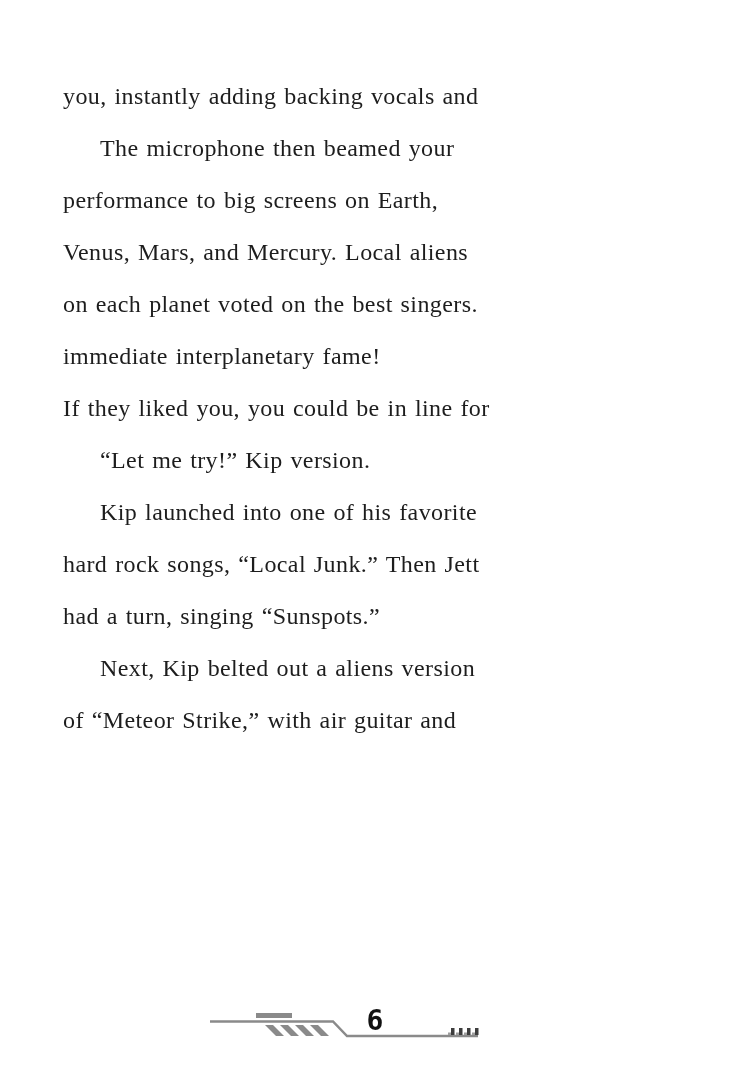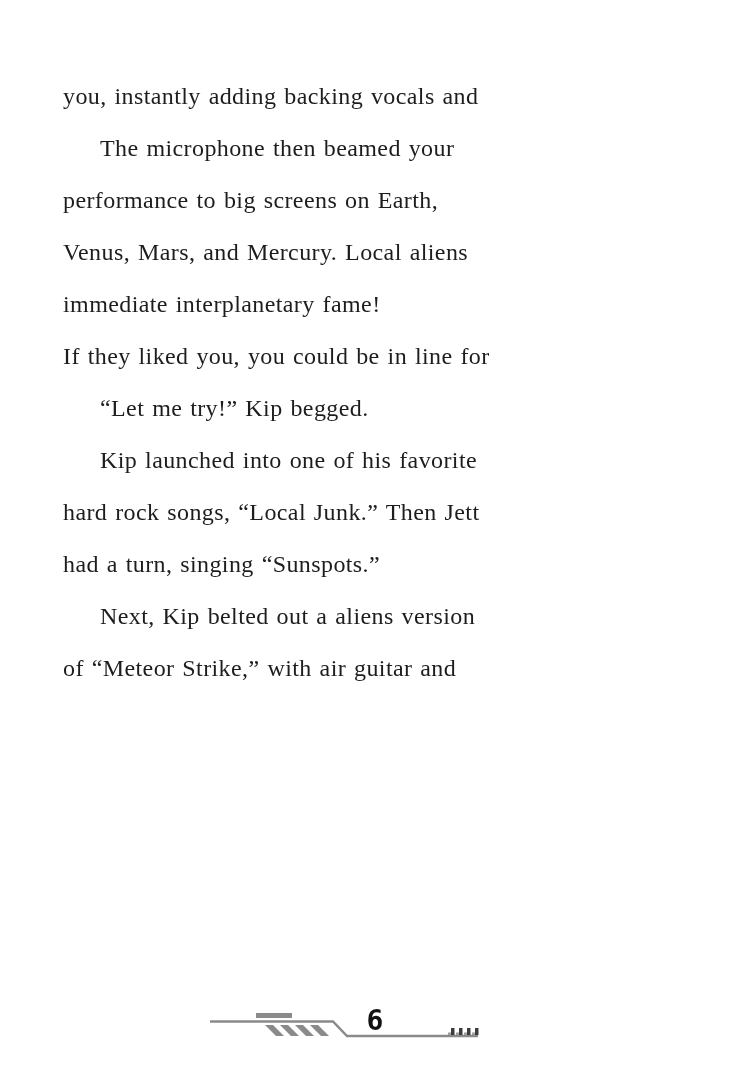--- a/index.html
+++ b/index.html
@@ -64,23 +64,24 @@
 <body>
 
 <div class="page" style="background: rgb(255, 255, 255);">
 
   <div class="text-block" style="color: rgb(29, 29, 29);">
 
   <div class="line">you, instantly adding backing vocals and</div>
       <div class="line indent">The microphone then beamed your</div>
       <div class="line">performance to big screens on Earth,</div>
       <div class="line">Venus, Mars, and Mercury. Local aliens</div>
+      <div class="line">on each planet voted on the best singers.</div>
       <div class="line">immediate interplanetary fame!</div>
       <div class="line">If they liked you, you could be in line for</div>
-      <div class="line indent">“Let me try!” Kip begged.</div>
+      <div class="line indent">“Let me try!” Kip version.</div>
       <div class="line indent">Kip launched into one of his favorite</div>
       <div class="line">hard rock songs, “Local Junk.” Then Jett</div>
       <div class="line">had a turn, singing “Sunspots.”</div>
       <div class="line indent">Next, Kip belted out a aliens version</div>
       <div class="line">of “Meteor Strike,” with air guitar and</div>
     </div>
 
   <div class="footer">
     <svg width="290" height="32" viewBox="0 0 290 32">
 

